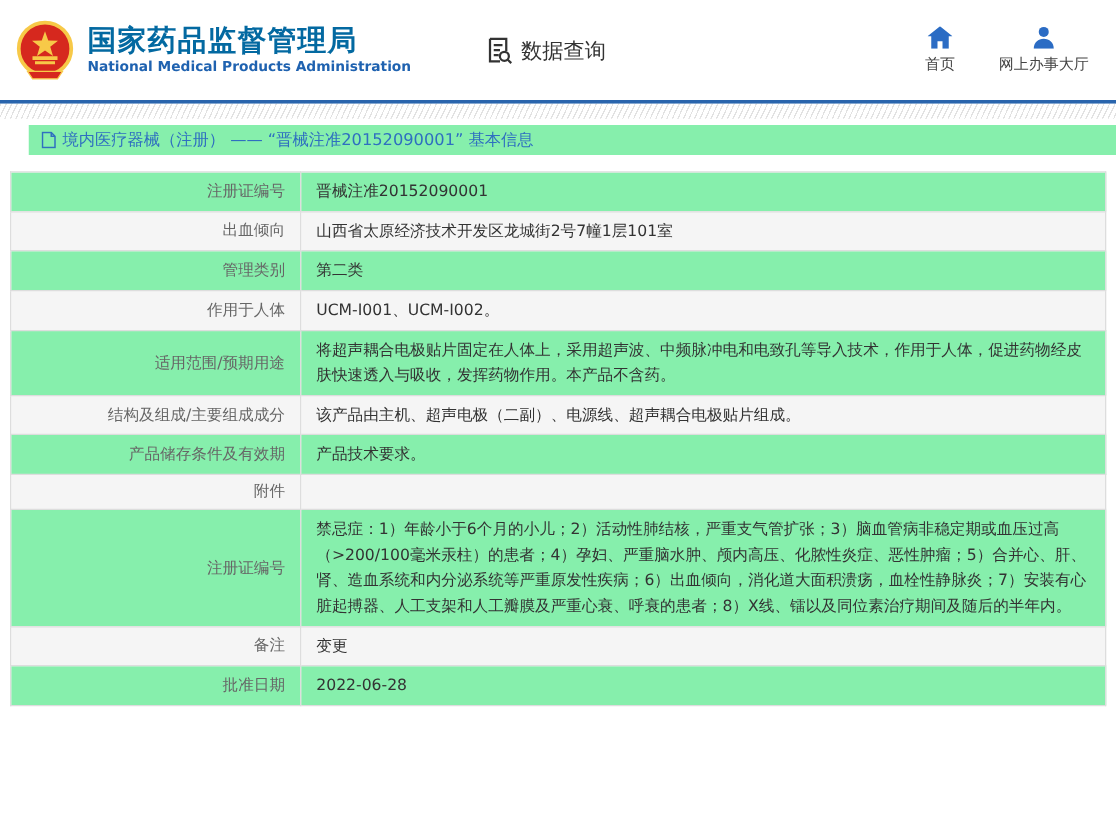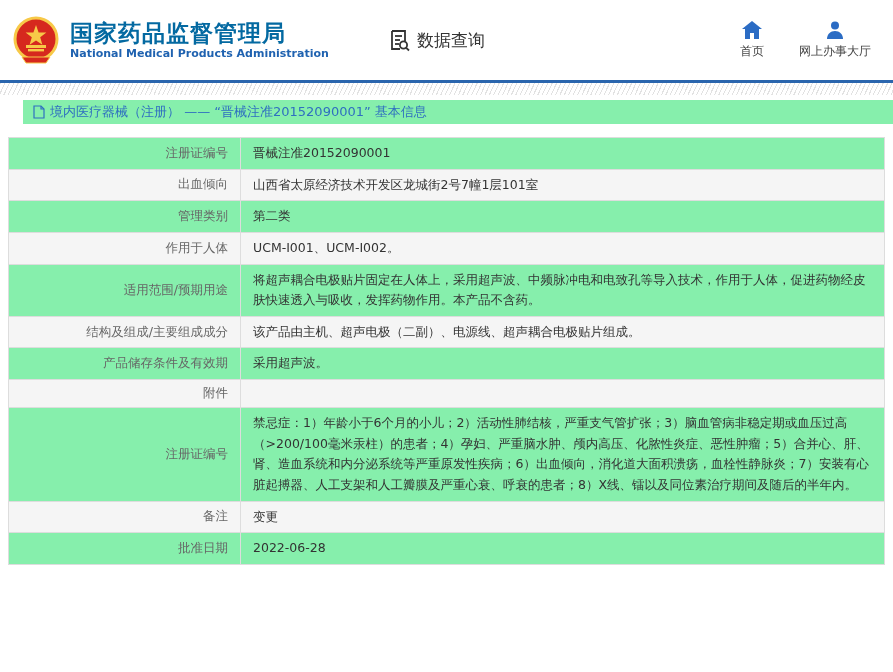--- a/index.html
+++ b/index.html
@@ -158,21 +158,21 @@
         <tr>
           <td class="lbl">适用范围/预期用途</td>
           <td class="val">将超声耦合电极贴片固定在人体上，采用超声波、中频脉冲电和电致孔等导入技术，作用于人体，促进药物经皮肤快速透入与吸收，发挥药物作用。本产品不含药。</td>
         </tr>
         <tr>
           <td class="lbl">结构及组成/主要组成成分</td>
           <td class="val">该产品由主机、超声电极（二副）、电源线、超声耦合电极贴片组成。</td>
         </tr>
         <tr>
           <td class="lbl">产品储存条件及有效期</td>
-          <td class="val">采用超声波。</td>
+          <td class="val">产品技术要求。</td>
         </tr>
         <tr>
           <td class="lbl">附件</td>
           <td class="val"></td>
         </tr>
         <tr>
           <td class="lbl">注册证编号</td>
           <td class="val">禁忌症：1）年龄小于6个月的小儿；2）活动性肺结核，严重支气管扩张；3）脑血管病非稳定期或血压过高（&gt;200/100毫米汞柱）的患者；4）孕妇、严重脑水肿、颅内高压、化脓性炎症、恶性肿瘤；5）合并心、肝、肾、造血系统和内分泌系统等严重原发性疾病；6）出血倾向，消化道大面积溃疡，血栓性静脉炎；7）安装有心脏起搏器、人工支架和人工瓣膜及严重心衰、呼衰的患者；8）X线、镭以及同位素治疗期间及随后的半年内。</td>
         </tr>
         <tr>

